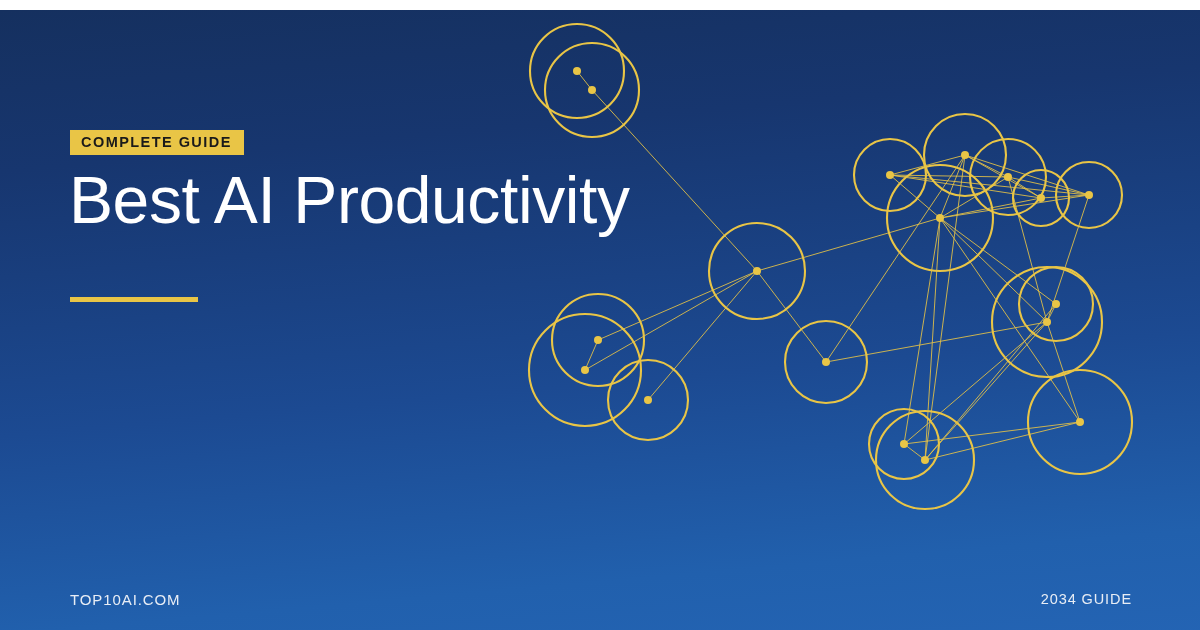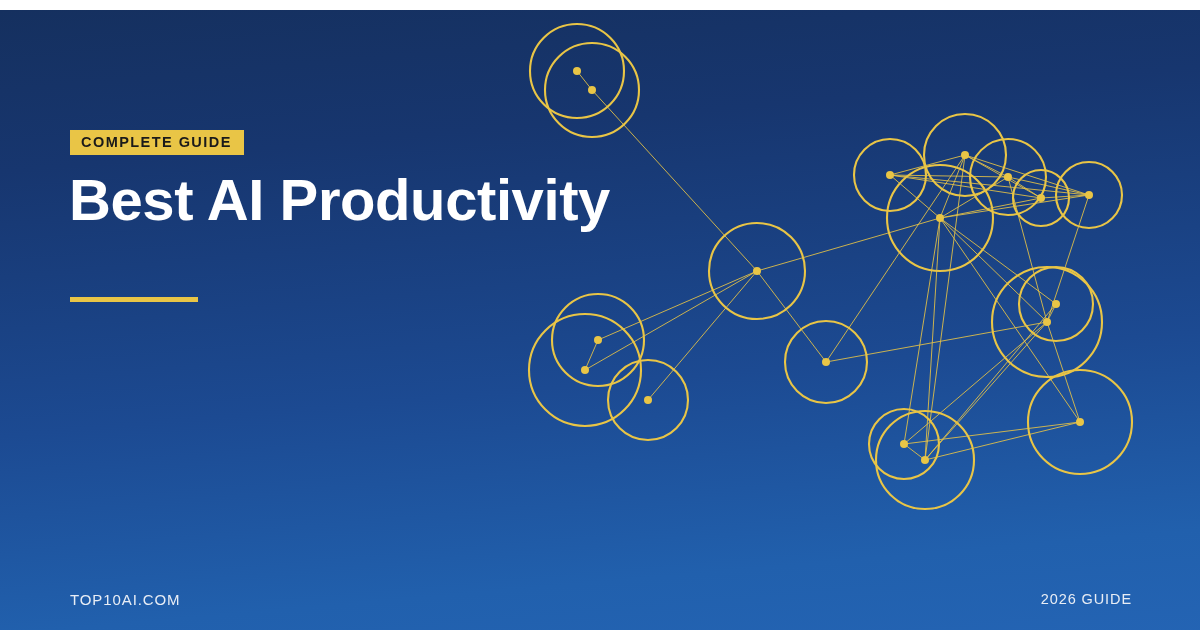--- a/index.html
+++ b/index.html
@@ -37,22 +37,22 @@
     letter-spacing:1.45px;
     padding:6px 12px 6px 11px;
     line-height:13px;
     white-space:nowrap;
   }
   #headline {
     position:absolute;
     left:69px; top:157px;
     width:620px;
     color:#ffffff;
-    font-size:58px;
-    font-weight:700;
+    font-size:66px;
+    font-weight:400;
     line-height:66px;
     letter-spacing:-0.4px;
   }
   #headline .line { display:block; }
   #title-rule {
     position:absolute;
     left:70px; top:287px;
     width:128px; height:5px;
     background:#e9c546;
   }
@@ -168,16 +168,16 @@
     <div id="eyebrow-badge">COMPLETE GUIDE</div>
 
     <h1 id="headline">
       <span class="line">Best AI Productivity</span>
     </h1>
 
     <div id="title-rule"></div>
 
     <div id="footer-left">TOP10AI.COM</div>
 
-    <div id="footer-right">2026 GUIDE</div>
+    <div id="footer-right">2034 GUIDE</div>
 
   </div>
 </div>
 
 </body></html>

